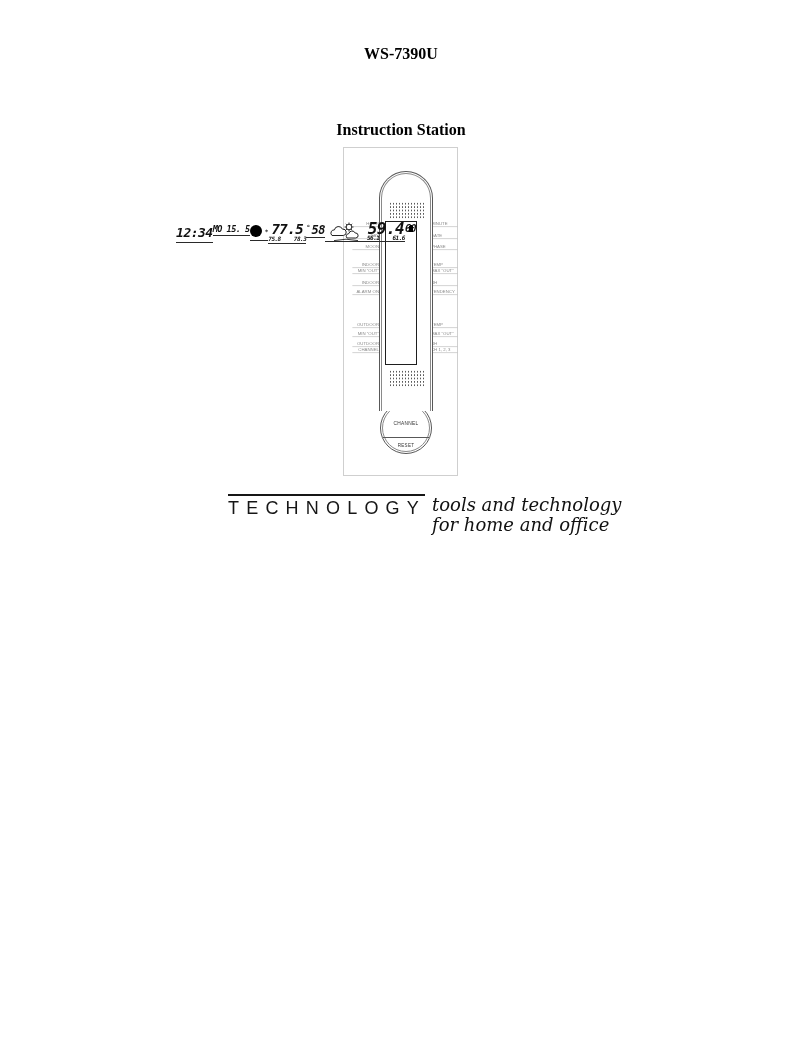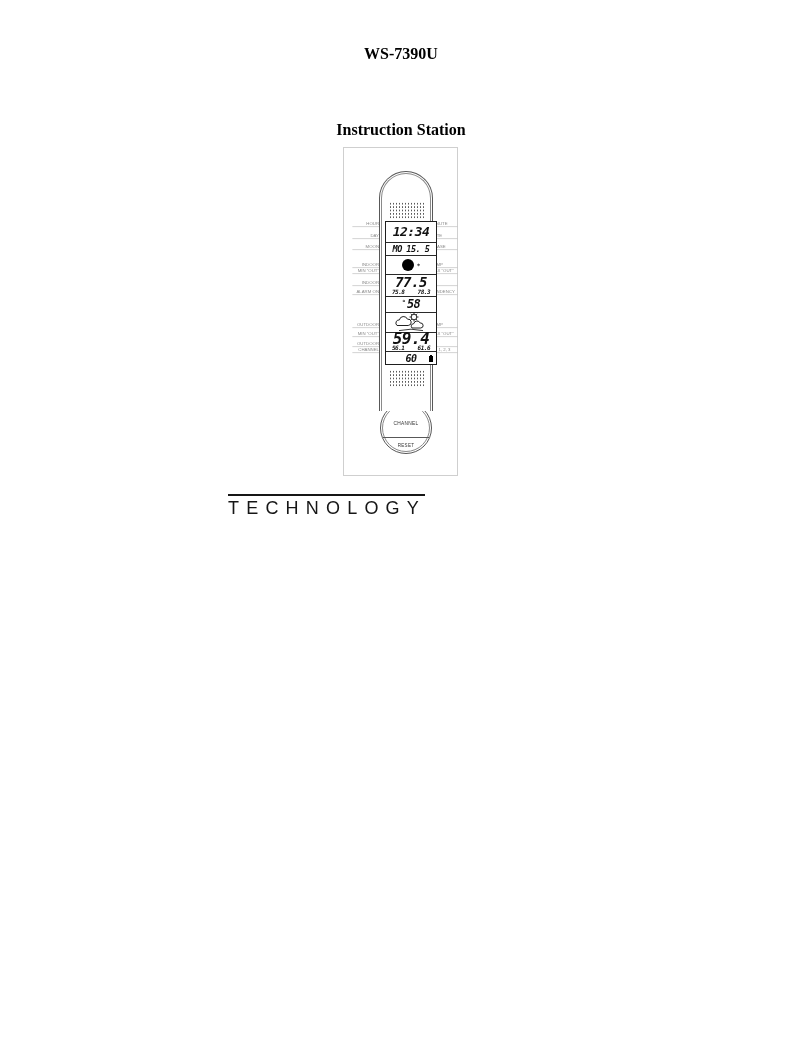--- a/index.html
+++ b/index.html
@@ -27,22 +27,22 @@
                   border:1px solid #8a8a8a; border-bottom:none;
                   border-radius:25px 25px 0 0; }
 
   .grille { position:absolute; left:9px; width:36px; height:17px;
             background-image:radial-gradient(circle, #5a5a5a 0.7px, transparent 1px);
             background-size:3px 3.4px; }
   .grille.top { top:30px; }
   .grille.bottom { top:198px; }
 
   
-  .lcd { position:absolute; left:5px; top:49px; width:52px; height:144px;
-         border:1.5px solid #1e1e1e; background:#fff; display:flex; flex-direction:column;
+  .lcd { position:absolute; left:5px; top:49px; width:32px; height:144px;
+         border:1.5px solid #1e1e1e; background:#fff; display:flex; flex-direction:row;
          font-family:"DejaVu Sans Mono", monospace; color:#111;justify-content:flex-end; }
   .lcd-row { border-bottom:1px solid #2a2a2a; display:flex; align-items:center; justify-content:center; position:relative; }
   .lcd-row:last-child { border-bottom:none; }
   .seg { font-style:italic; font-weight:bold; letter-spacing:-0.5px; white-space:nowrap; }
   .row-time    { height:21px; }
   .row-time .seg { font-size:13px; }
   .row-date    { height:14px; }
   .row-date .seg { font-size:8.5px; }
   .row-moon    { height:19px; gap:3px; }
   .moon-disc { width:12px; height:12px; border-radius:50%; background:#000; }
@@ -193,15 +193,19 @@
         </div>
       </div>
 
       <div class="grille bottom"></div>
     </div>
   </div>
 
   <div class="logo">
     <div class="logo-rule"></div>
     <div class="logo-name2">TECHNOLOGY</div>
+    <div class="logo-tagline">
+      <div>tools and technology</div>
+      <div>for home and office</div>
+    </div>
   </div>
 
 </div>
 
 </body></html>

